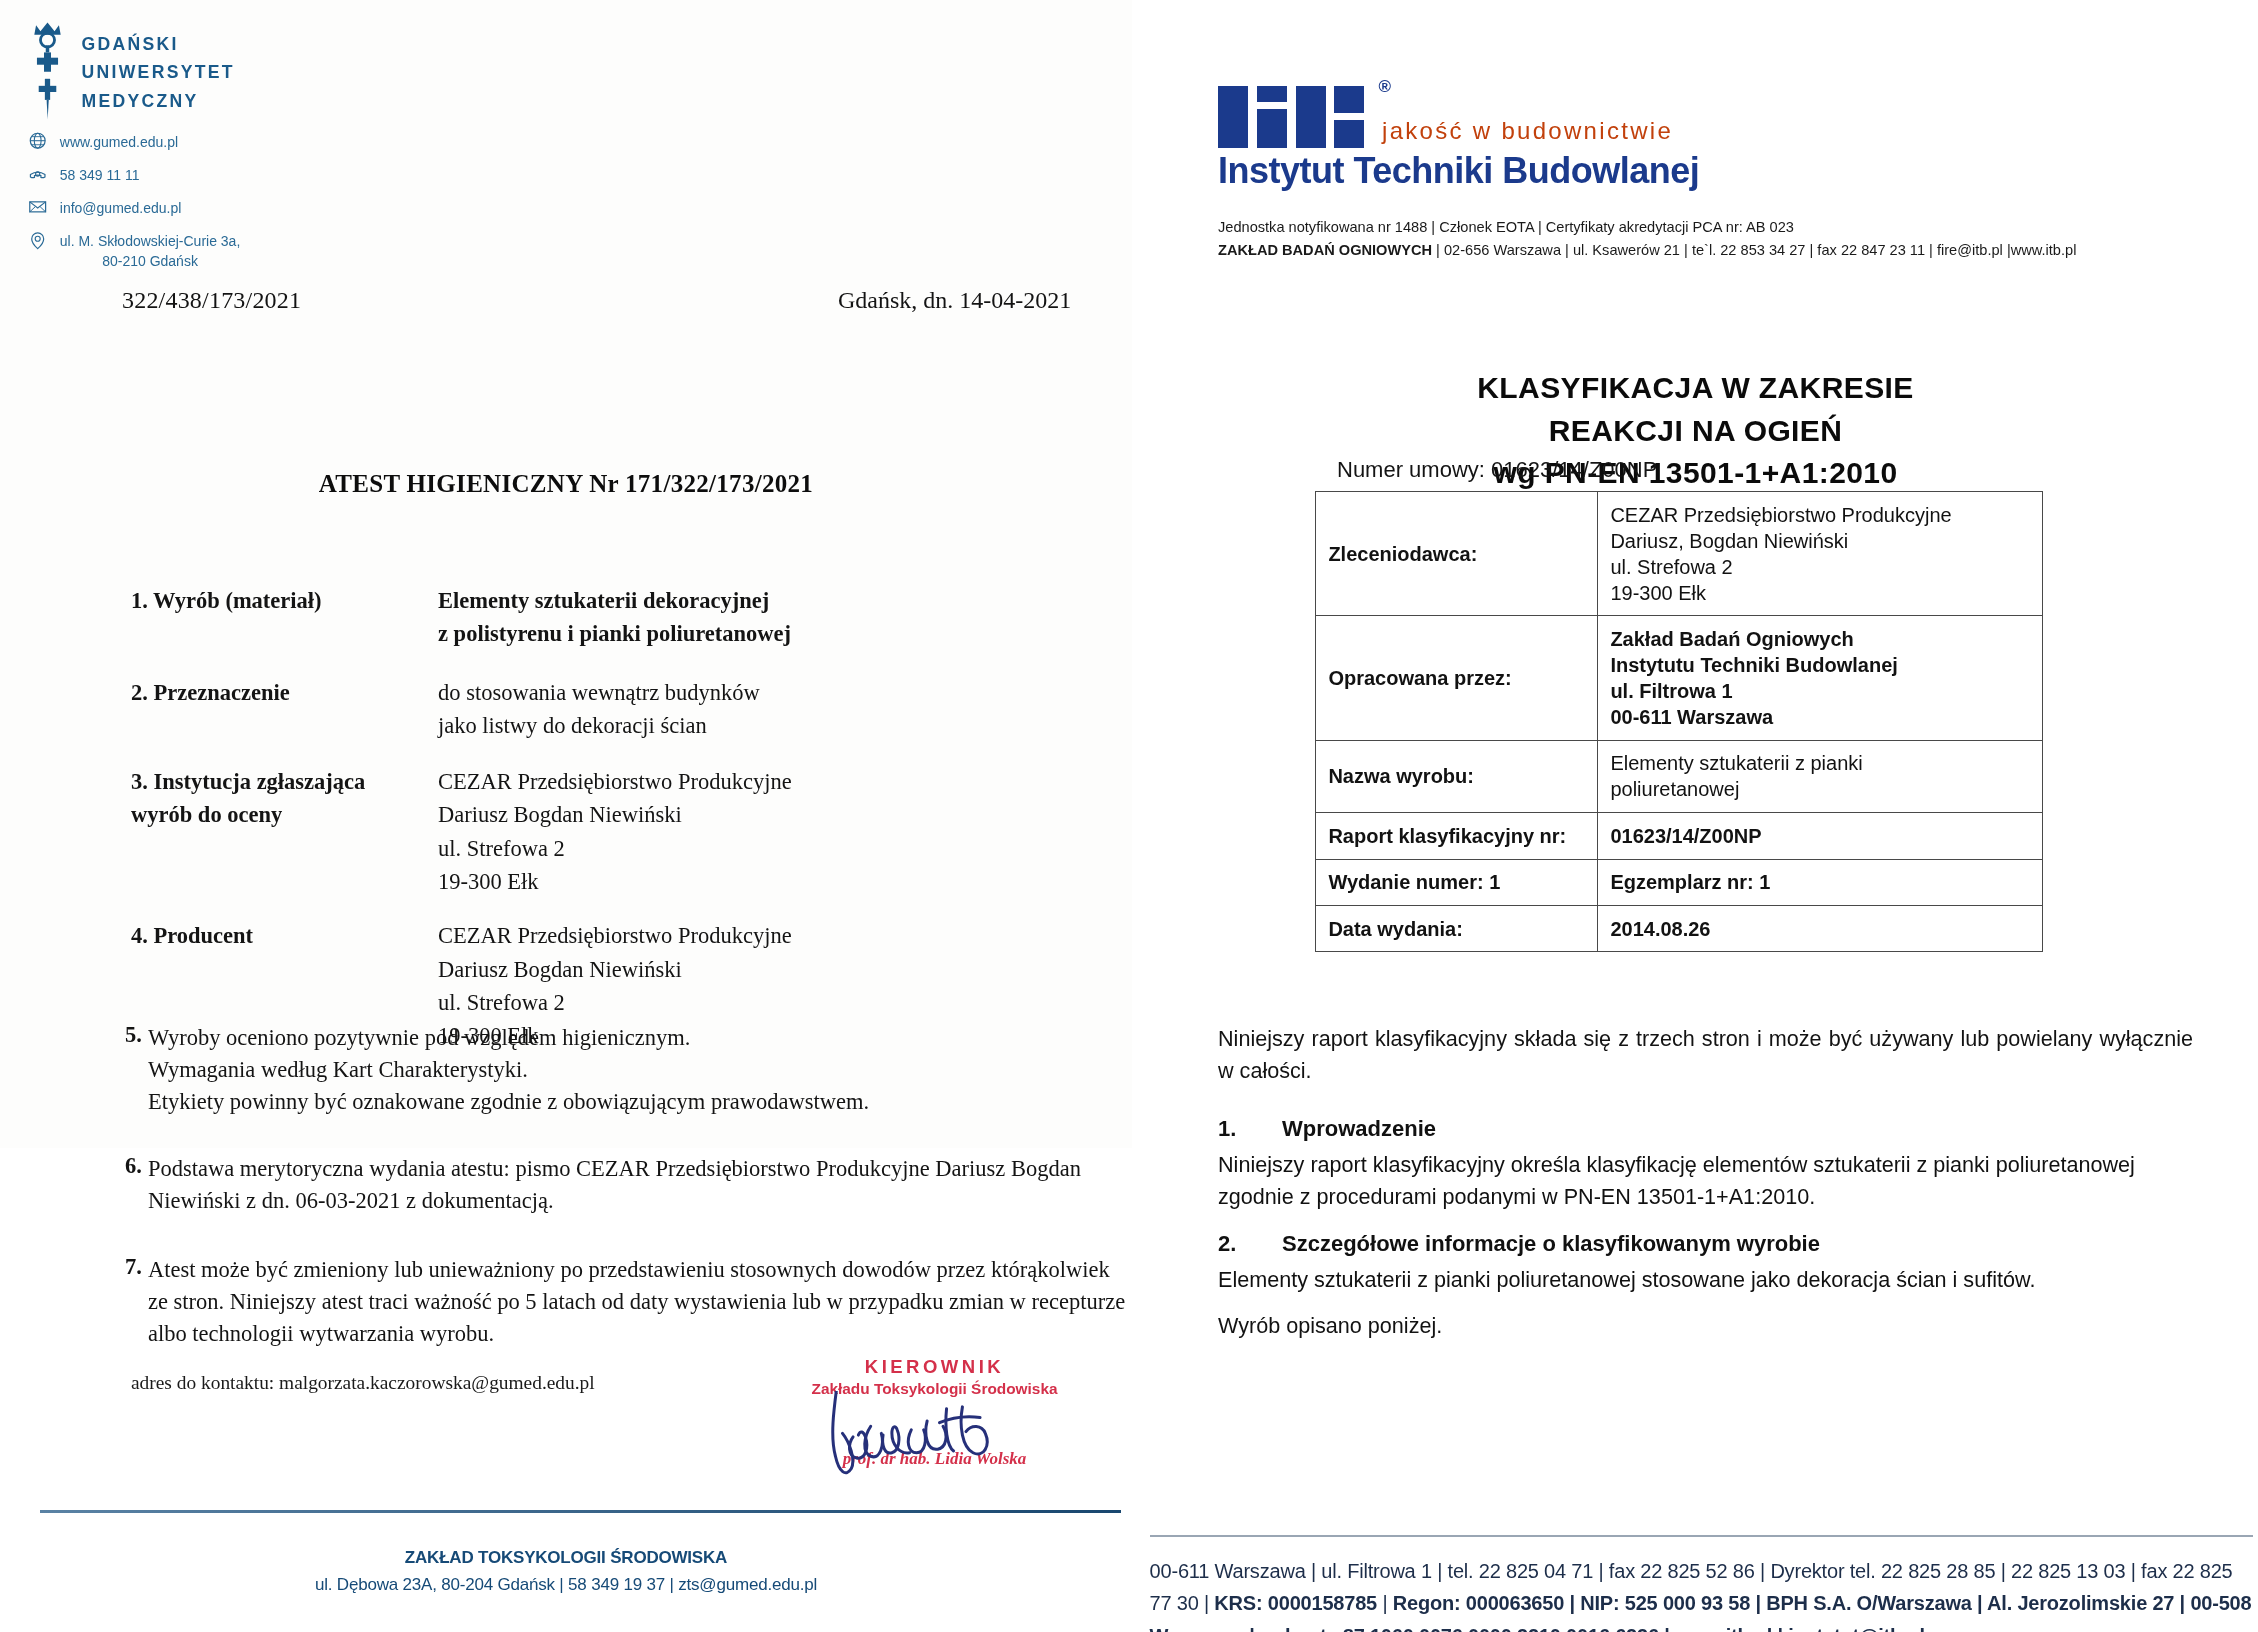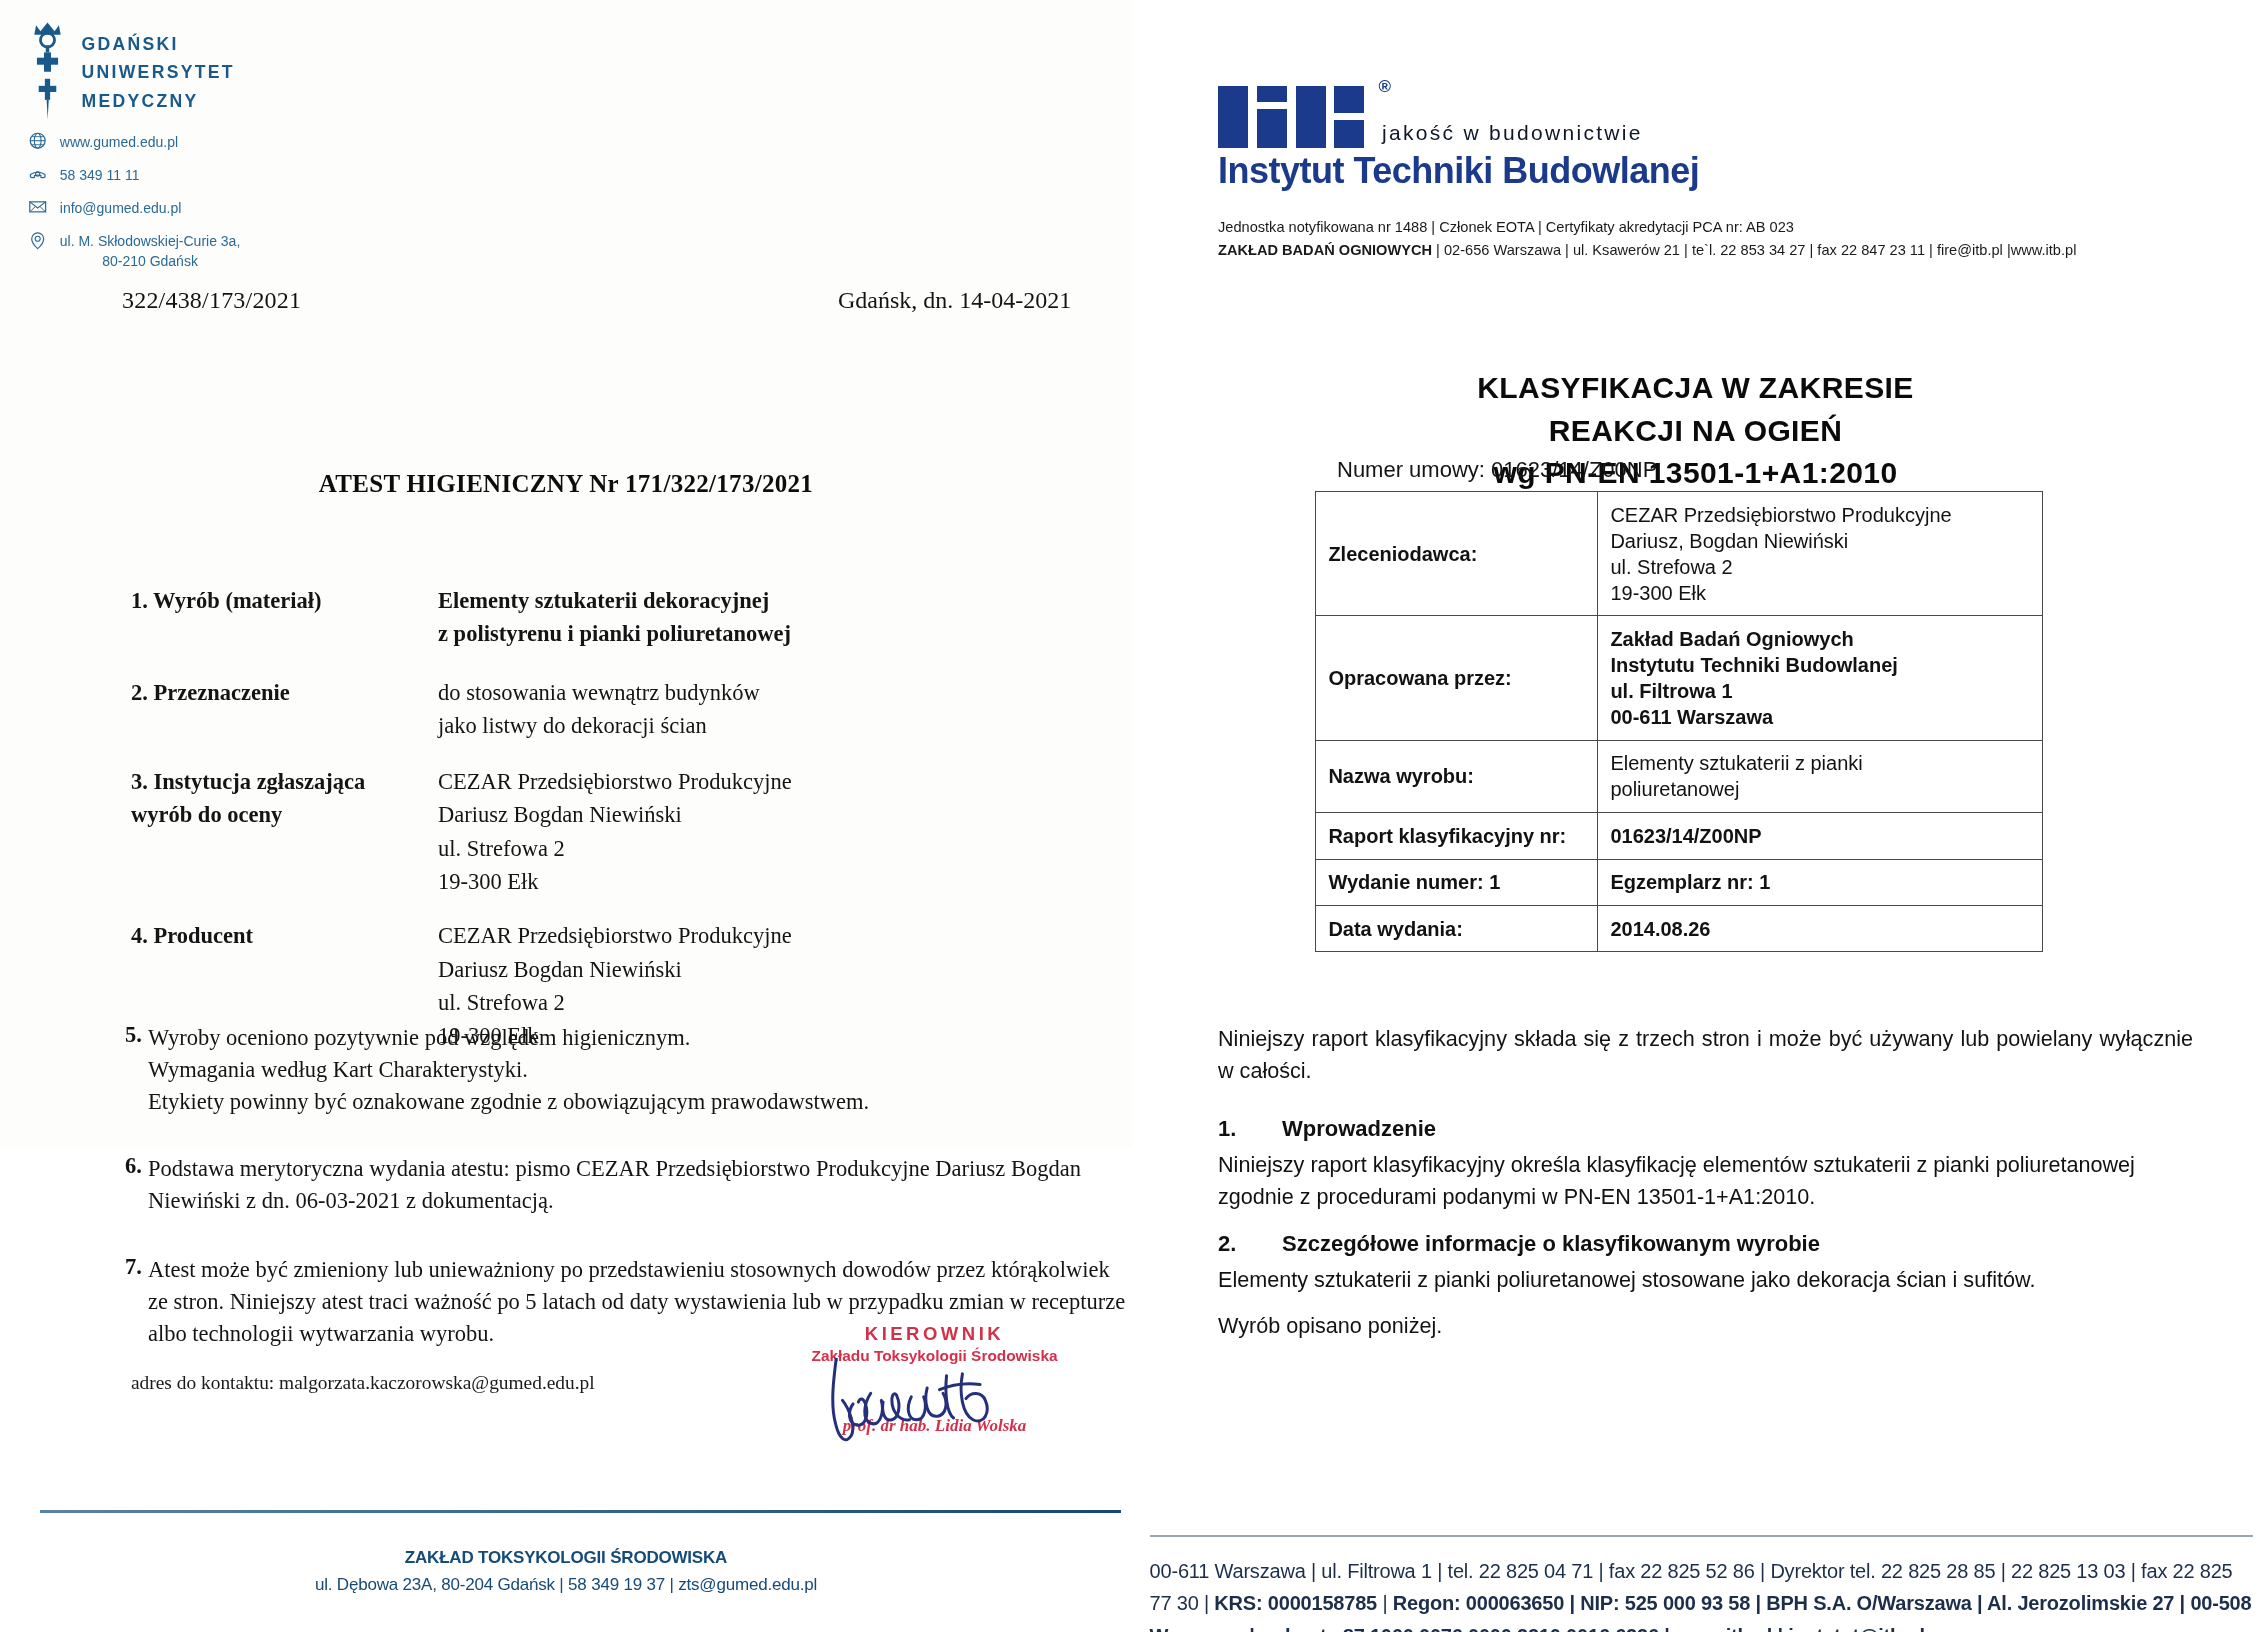--- a/index.html
+++ b/index.html
@@ -109,21 +109,21 @@
   .left-contact {
     position: absolute;
     left: 131px; top: 1372px;
     font-size: 19.4px;
     color: #1a1a1a;
   }
 
   
   .stamp {
     position: absolute;
-    left: 798px; top: 1323px;
+    left: 798px; top: 1356px;
     width: 273px; height: 141px;
   }
   .stamp-title {
     font-family: "Liberation Sans", sans-serif;
     font-size: 18.5px;
     font-weight: bold;
     letter-spacing: 3.5px;
     color: #d4304a;
     text-align: center;
   }
@@ -179,22 +179,22 @@
   .itb-mark-row { display: flex; align-items: flex-end; gap: 16px; }
   .itb-mark { position: relative; width: 148px; height: 62px; flex: none; }
   .itb-mark .bar { position: absolute; background: #1b3a8c; }
   .itb-reg {
     position: absolute; right: -25px; top: -8.8px;
     font-family: "Liberation Sans", sans-serif;
     font-size: 17px; color: #1b3a8c; font-weight: bold;
   }
   .itb-slogan {
     font-family: "Liberation Sans", sans-serif;
-    font-size: 21px;
-    color: #0f172a;
+    font-size: 24px;
+    color: #c2410c;
     letter-spacing: 2.3px;
     padding-bottom: 3.5px;
   }
   .itb-name {
     font-family: "Liberation Sans", sans-serif;
     font-size: 36px;
     font-weight: bold;
     color: #1b3a8c;
     letter-spacing: -0.5px;
     margin-top: 1.8px;

